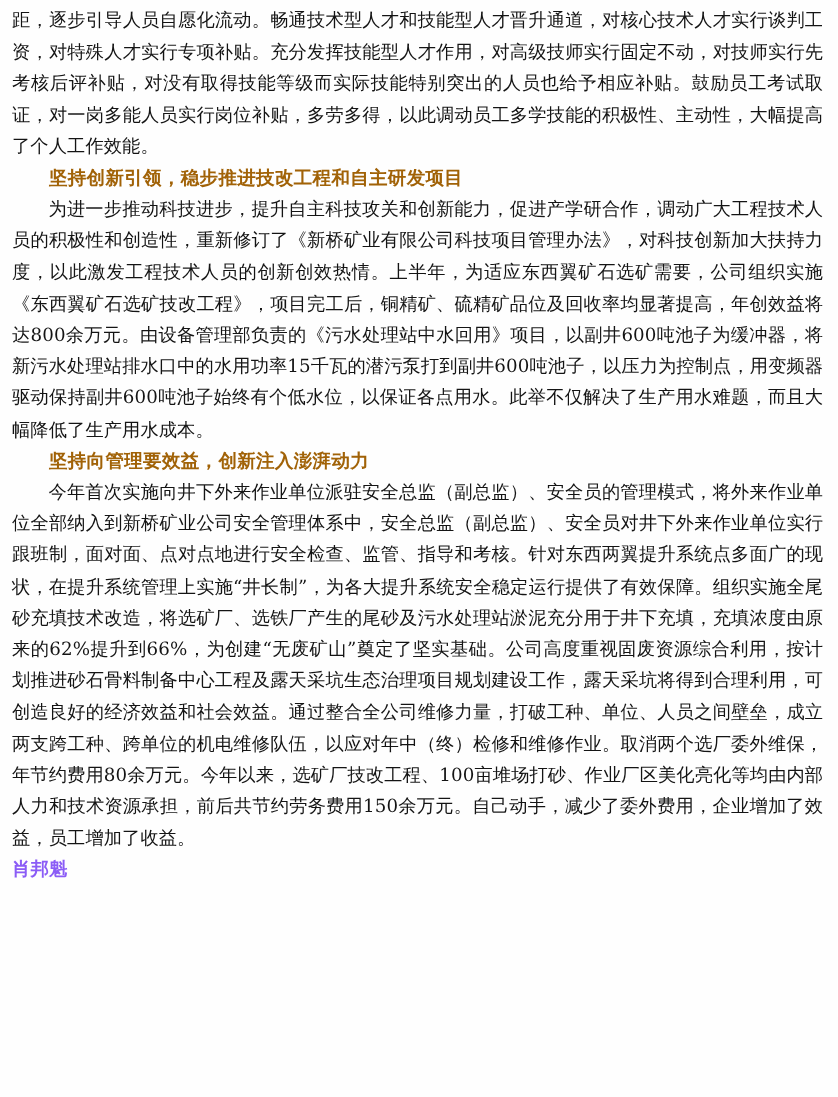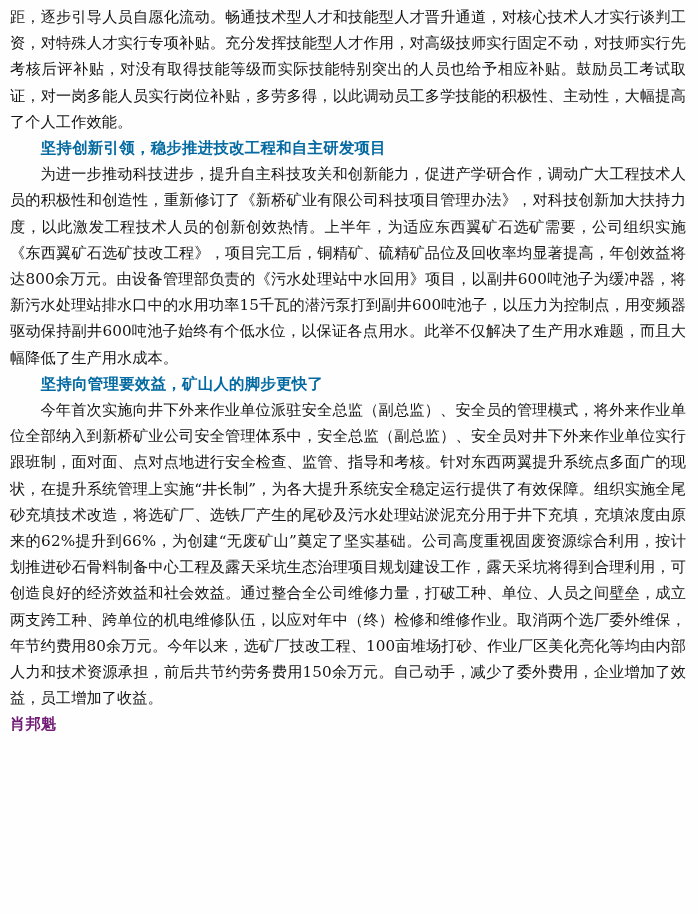--- a/index.html
+++ b/index.html
@@ -33,48 +33,48 @@
   }
   .para.indent {
     text-indent: 2em;
   }
   .heading {
     font-size: 15.4px;
     line-height: 26.2px;
     font-weight: bold;
     text-indent: 2em;
     margin: 0;
-    color: #0369a1;
+    color: #a16207;
     letter-spacing: 0.3px;
   }
   .sig {
     font-size: 15.4px;
     line-height: 26px;
     font-weight: bold;
     margin: 0;
-    color: #701a75;
+    color: #8b5cf6;
   }
   .block + .block {
     margin-top: 0px;
   }
   .first-para {
     margin-top: 0;
   }
 </style>
 </head>
 <body>
 
 <div class="page">
 
   <p class="para block first-para">距，逐步引导人员自愿化流动。畅通技术型人才和技能型人才晋升通道，对核心技术人才实行谈判工资，对特殊人才实行专项补贴。充分发挥技能型人才作用，对高级技师实行固定不动，对技师实行先考核后评补贴，对没有取得技能等级而实际技能特别突出的人员也给予相应补贴。鼓励员工考试取证，对一岗多能人员实行岗位补贴，多劳多得，以此调动员工多学技能的积极性、主动性，大幅提高了个人工作效能。</p>
 
   <p class="heading block">坚持创新引领，稳步推进技改工程和自主研发项目</p>
 
   <p class="para indent block">为进一步推动科技进步，提升自主科技攻关和创新能力，促进产学研合作，调动广大工程技术人员的积极性和创造性，重新修订了《新桥矿业有限公司科技项目管理办法》，对科技创新加大扶持力度，以此激发工程技术人员的创新创效热情。上半年，为适应东西翼矿石选矿需要，公司组织实施《东西翼矿石选矿技改工程》，项目完工后，铜精矿、硫精矿品位及回收率均显著提高，年创效益将达800余万元。由设备管理部负责的《污水处理站中水回用》项目，以副井600吨池子为缓冲器，将新污水处理站排水口中的水用功率15千瓦的潜污泵打到副井600吨池子，以压力为控制点，用变频器驱动保持副井600吨池子始终有个低水位，以保证各点用水。此举不仅解决了生产用水难题，而且大幅降低了生产用水成本。</p>
 
-  <p class="heading block">坚持向管理要效益，矿山人的脚步更快了</p>
+  <p class="heading block">坚持向管理要效益，创新注入澎湃动力</p>
 
   <p class="para indent block">今年首次实施向井下外来作业单位派驻安全总监（副总监）、安全员的管理模式，将外来作业单位全部纳入到新桥矿业公司安全管理体系中，安全总监（副总监）、安全员对井下外来作业单位实行跟班制，面对面、点对点地进行安全检查、监管、指导和考核。针对东西两翼提升系统点多面广的现状，在提升系统管理上实施“井长制”，为各大提升系统安全稳定运行提供了有效保障。组织实施全尾砂充填技术改造，将选矿厂、选铁厂产生的尾砂及污水处理站淤泥充分用于井下充填，充填浓度由原来的62%提升到66%，为创建“无废矿山”奠定了坚实基础。公司高度重视固废资源综合利用，按计划推进砂石骨料制备中心工程及露天采坑生态治理项目规划建设工作，露天采坑将得到合理利用，可创造良好的经济效益和社会效益。通过整合全公司维修力量，打破工种、单位、人员之间壁垒，成立两支跨工种、跨单位的机电维修队伍，以应对年中（终）检修和维修作业。取消两个选厂委外维保，年节约费用80余万元。今年以来，选矿厂技改工程、100亩堆场打砂、作业厂区美化亮化等均由内部人力和技术资源承担，前后共节约劳务费用150余万元。自己动手，减少了委外费用，企业增加了效益，员工增加了收益。</p>
 
 
   <p class="sig block">肖邦魁</p>
 
 </div>
 
 </body></html>

